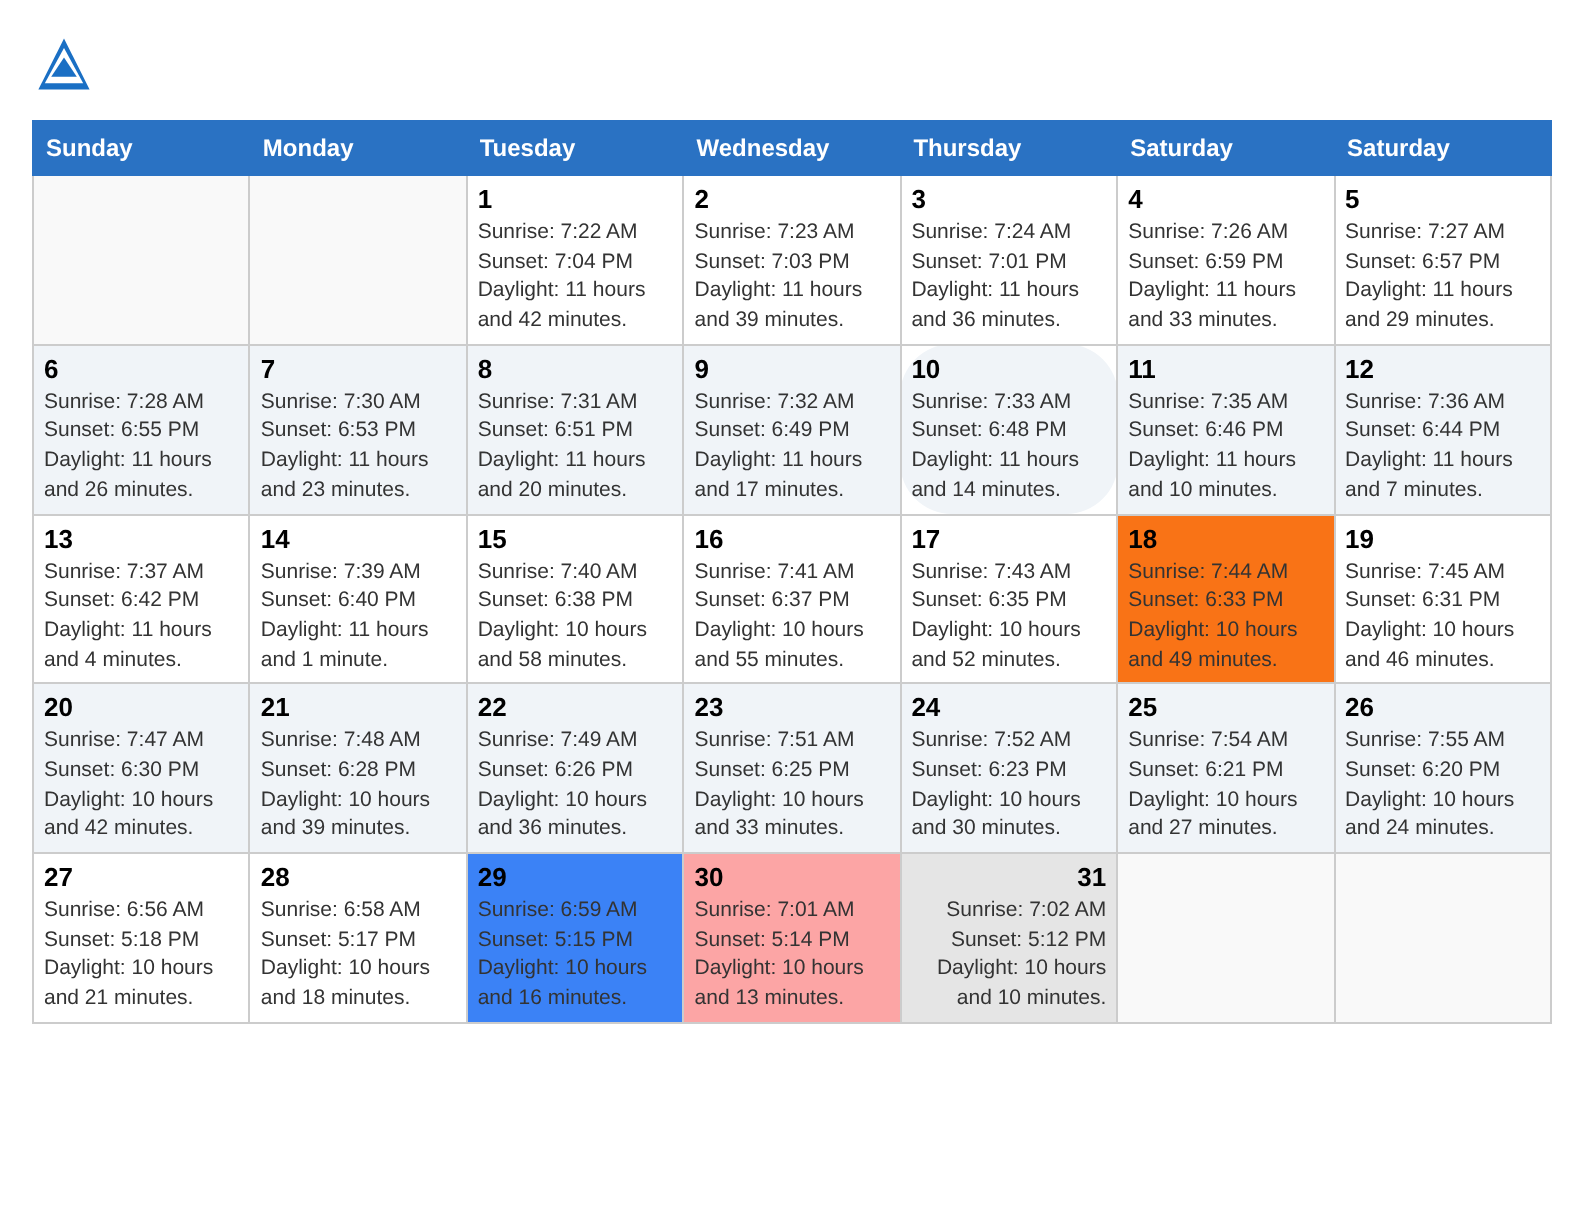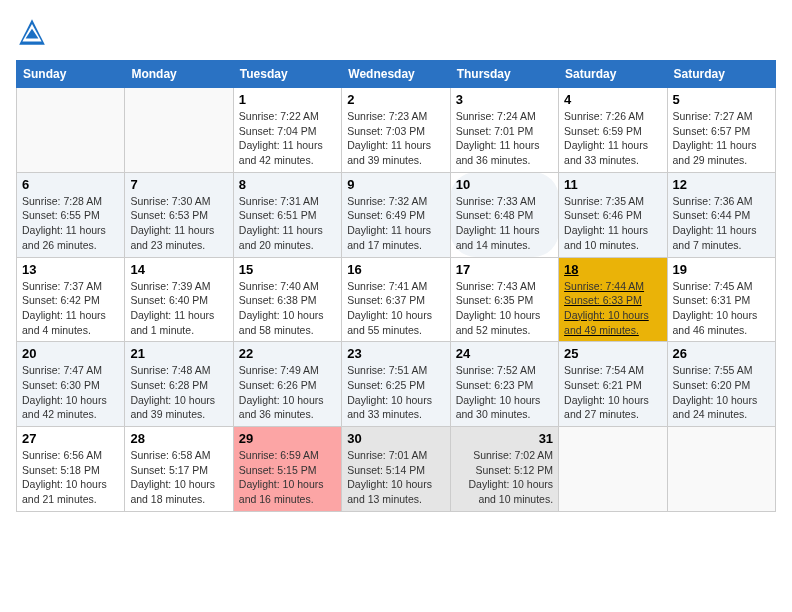--- a/index.html
+++ b/index.html
@@ -197,21 +197,21 @@
           <div class="day-info">Sunrise: 7:40 AM<br>Sunset: 6:38 PM<br>Daylight: 10 hours and 58 minutes.</div>
         </td>
         <td style="background: rgb(255, 255, 255);">
           <span class="day-num">16</span>
           <div class="day-info">Sunrise: 7:41 AM<br>Sunset: 6:37 PM<br>Daylight: 10 hours and 55 minutes.</div>
         </td>
         <td style="background: rgb(255, 255, 255);">
           <span class="day-num">17</span>
           <div class="day-info">Sunrise: 7:43 AM<br>Sunset: 6:35 PM<br>Daylight: 10 hours and 52 minutes.</div>
         </td>
-        <td style="background: #eab308; text-decoration: underline;">
+        <td style="background: #f97316;">
           <span class="day-num">18</span>
           <div class="day-info">Sunrise: 7:44 AM<br>Sunset: 6:33 PM<br>Daylight: 10 hours and 49 minutes.</div>
         </td>
         <td style="background: rgb(255, 255, 255);">
           <span class="day-num">19</span>
           <div class="day-info">Sunrise: 7:45 AM<br>Sunset: 6:31 PM<br>Daylight: 10 hours and 46 minutes.</div>
         </td>
       </tr>
       <tr>
         <td style="background: rgb(240, 244, 248);">
@@ -245,25 +245,25 @@
       </tr>
       <tr>
         <td style="background: rgb(255, 255, 255);">
           <span class="day-num">27</span>
           <div class="day-info">Sunrise: 6:56 AM<br>Sunset: 5:18 PM<br>Daylight: 10 hours and 21 minutes.</div>
         </td>
         <td style="background: rgb(255, 255, 255);">
           <span class="day-num">28</span>
           <div class="day-info">Sunrise: 6:58 AM<br>Sunset: 5:17 PM<br>Daylight: 10 hours and 18 minutes.</div>
         </td>
-        <td style="background: #fca5a5; margin-top: 15px;">
+        <td style="background: #3b82f6; margin-top: 15px;">
           <span class="day-num">29</span>
           <div class="day-info">Sunrise: 6:59 AM<br>Sunset: 5:15 PM<br>Daylight: 10 hours and 16 minutes.</div>
         </td>
-        <td style="background: #e5e5e5;">
+        <td style="background: #fca5a5;">
           <span class="day-num">30</span>
           <div class="day-info">Sunrise: 7:01 AM<br>Sunset: 5:14 PM<br>Daylight: 10 hours and 13 minutes.</div>
         </td>
         <td style="background: #e5e5e5; text-align: right;">
           <span class="day-num">31</span>
           <div class="day-info">Sunrise: 7:02 AM<br>Sunset: 5:12 PM<br>Daylight: 10 hours and 10 minutes.</div>
         </td>
         <td class="empty-cell"></td>
         <td class="empty-cell"></td>
       </tr>

